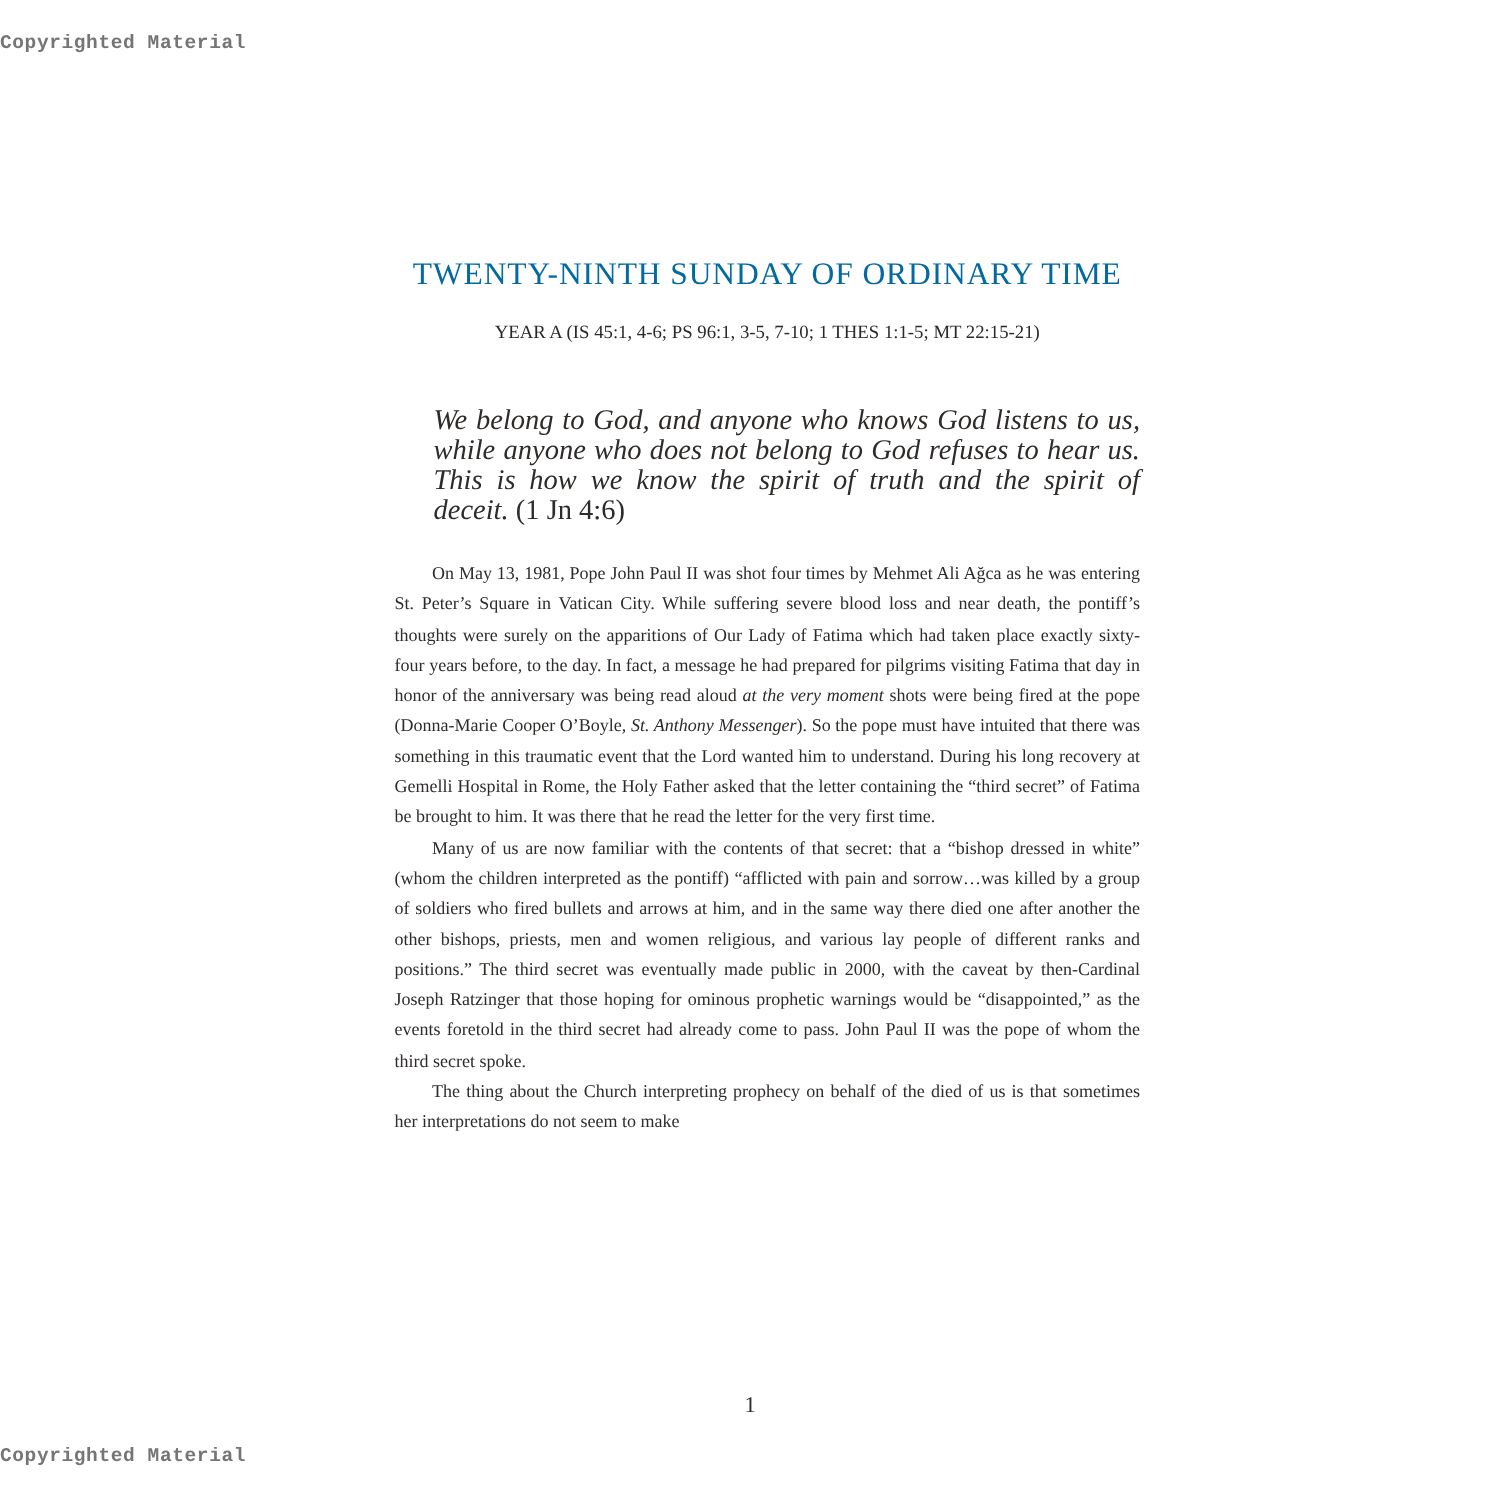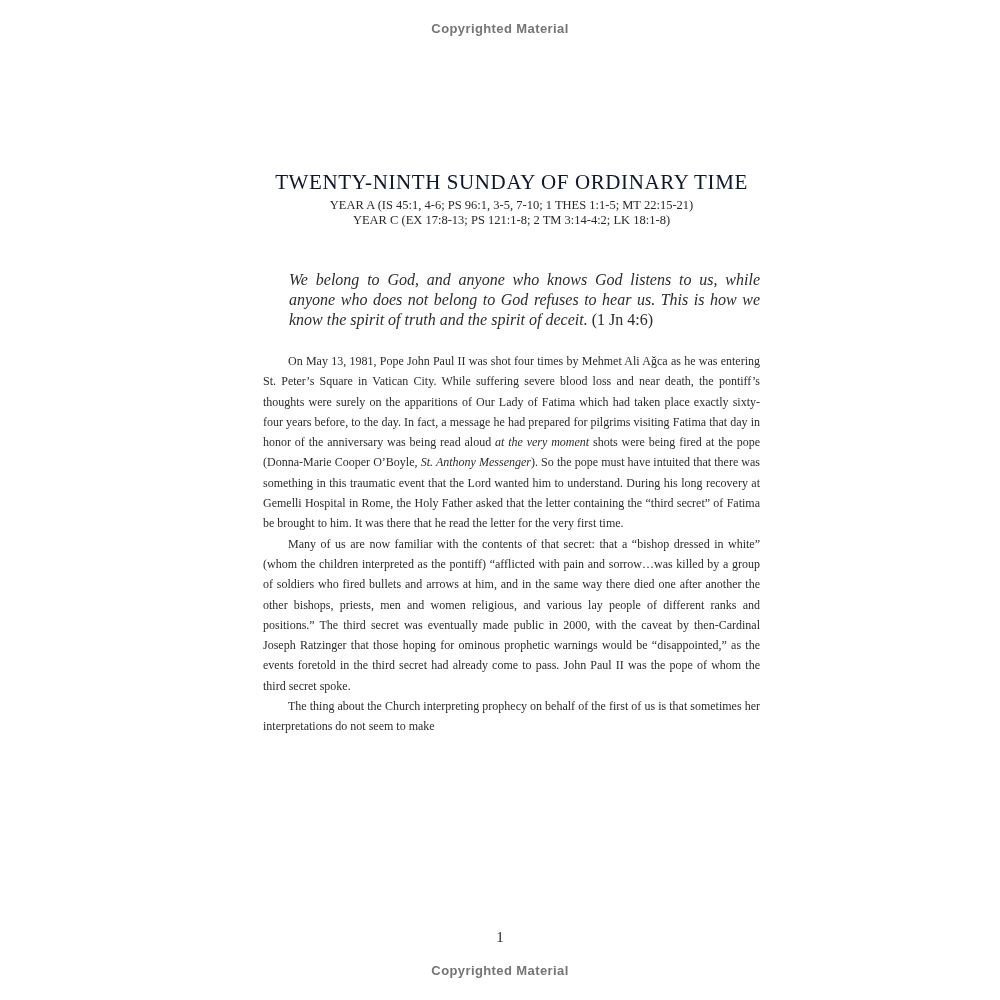--- a/index.html
+++ b/index.html
@@ -9,54 +9,54 @@
     height: 1000px;
     background: #ffffff;
     overflow: hidden;
     font-family: "Liberation Serif", serif;
     color: #2e2b29;
   }
   .copyright {
     position: absolute;
     left: 0;
     width: 100%;
-    text-align: center;
-    font-family: Liberation Sans, sans-serif;
+    text-align: left;
+    font-family: Liberation Mono, monospace;
     font-weight: bold;
     font-size: 13px;
     letter-spacing: 0.4px;
     color: #757575;
   }
   .copyright.top { top: 21px; }
   .copyright.bottom { top: 963px; }
   .content {
     position: absolute;
     left: 263px;
     top: 169px;
     width: 497px;
   }
   .title {
     margin: 0;
     font-weight: normal;
     font-size: 21px;
     line-height: 27px;
     letter-spacing: 0.6px;
     text-align: center;
-    color: #0f172a;
+    color: #0369a1;
   }
   .lectionary {
-    margin-top: 2px;
+    margin-top: 18px;
     text-align: center;
     font-size: 12.5px;
     line-height: 15px;
     color: #2b2927;
   }
   .epigraph {
     margin: 42px 0 14px 26px;
-    font-size: 16px;
+    font-size: 19px;
     line-height: 20px;
     text-align: justify;
   }
   .body-para {
     margin: 0;
     font-size: 12px;
     line-height: 20.3px;
     text-align: justify;
     text-indent: 25px;
   }
@@ -77,30 +77,29 @@
 <div class="sheet">
 
   <div class="copyright top">Copyrighted Material</div>
 
   <div class="content">
 
     <h1 class="title">TWENTY-NINTH SUNDAY OF ORDINARY TIME</h1>
 
     <div class="lectionary">
       <div>YEAR A (IS 45:1, 4-6; PS 96:1, 3-5, 7-10; 1 THES 1:1-5; MT 22:15-21)</div>
-      <div>YEAR C (EX 17:8-13; PS 121:1-8; 2 TM 3:14-4:2; LK 18:1-8)</div>
     </div>
 
     <p class="epigraph"><i>We belong to God, and anyone who knows God listens to us, while anyone who does not belong to God refuses to hear us. This is how we know the spirit of truth and the spirit of deceit.</i><span> (1 Jn 4:6)</span></p>
 
     <p class="body-para first"><span>On May 13, 1981, Pope John Paul II was shot four times by Mehmet Ali Ağca as he was entering St. Peter’s Square in Vatican City. While suffering severe blood loss and near death, the pontiff’s thoughts were surely on the apparitions of Our Lady of Fatima which had taken place exactly sixty-four years before, to the day. In fact, a message he had prepared for pilgrims visiting Fatima that day in honor of the anniversary was being read aloud </span><i>at the very moment</i><span> shots were being fired at the pope (Donna-Marie Cooper O’Boyle, </span><i>St. Anthony Messenger</i><span>). So the pope must have intuited that there was something in this traumatic event that the Lord wanted him to understand. During his long recovery at Gemelli Hospital in Rome, the Holy Father asked that the letter containing the “third secret” of Fatima be brought to him. It was there that he read the letter for the very first time.</span></p>
 
     <p class="body-para"><span>Many of us are now familiar with the contents of that secret: that a “bishop dressed in white” (whom the children interpreted as the pontiff) “afflicted with pain and sorrow…was killed by a group of soldiers who fired bullets and arrows at him, and in the same way there died one after another the other bishops, priests, men and women religious, and various lay people of different ranks and positions.” The third secret was eventually made public in 2000, with the caveat by then-Cardinal Joseph Ratzinger that those hoping for ominous prophetic warnings would be “disappointed,” as the events foretold in the third secret had already come to pass. John Paul II was the pope of whom the third secret spoke.</span></p>
 
-    <p class="body-para"><span>The thing about the Church interpreting prophecy on behalf of the first of us is that sometimes her interpretations do not seem to make</span></p>
+    <p class="body-para"><span>The thing about the Church interpreting prophecy on behalf of the died of us is that sometimes her interpretations do not seem to make</span></p>
 
   </div>
 
   <div class="page-number">1</div>
 
   <div class="copyright bottom">Copyrighted Material</div>
 
 </div>
 
 </body></html>

